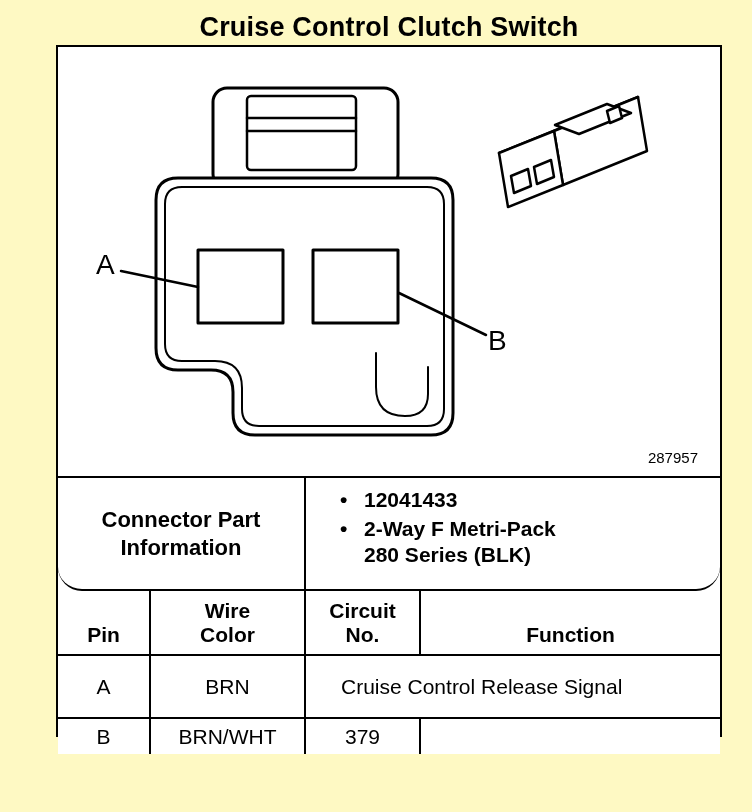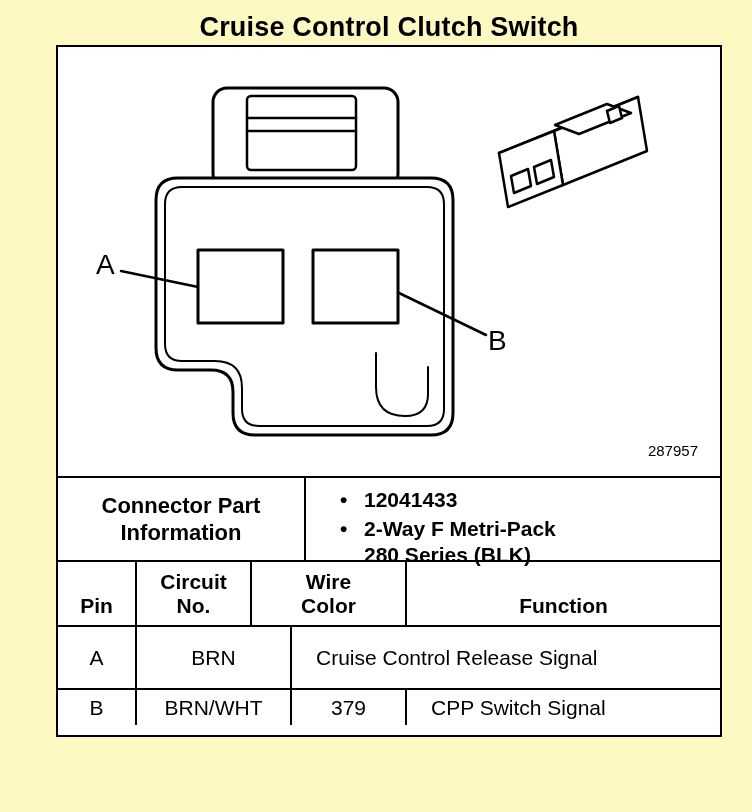--- a/index.html
+++ b/index.html
@@ -30,32 +30,32 @@
   }
   .diagram svg { position:absolute; left:0; top:0; }
 
   .pin-letter {
     position:absolute; font-size:28px; line-height:28px; font-weight:400;
   }
   #pinA { left:38px;  top:204px; }
   #pinB { left:430px; top:280px; }
 
   .fig-num {
-    position:absolute; right:22px; bottom:17px;
+    position:absolute; right:22px; bottom:10px;
     font-size:15px; font-weight:400;
   }
 
   .row { display:flex; border-bottom:2px solid #000; background:#fff; }
-  .info-row   { height:84px; }
+  .info-row   { height:113px;border-radius:24px; }
   .header-row { height:65px; }
   .data-row   { height:63px; }
   .data-row.last { height:35px; border-bottom:none; }
 
   .cell { box-sizing:border-box; }
-  .col-pin     { width:79px;  border-right:2px solid #000; }
+  .col-pin     { width:93px;  border-right:2px solid #000; }
   .col-wire    { width:155px; border-right:2px solid #000; }
   .col-circuit { width:115px; border-right:2px solid #000; }
   .col-func    { flex:1; }
 
   .info-label {
     width:248px; border-right:2px solid #000;
     display:flex; align-items:center; justify-content:center;
     text-align:center; font-weight:bold; font-size:22px; line-height:1.25;
     padding:0 28px;
   }
@@ -68,21 +68,21 @@
     display:flex; align-items:flex-end; justify-content:center;
     font-weight:bold; font-size:21px; line-height:24px;
     padding-bottom:7px; white-space:pre-line; text-align:center;
   }
   .td {
     display:flex; align-items:center; justify-content:center;
     font-size:21px; font-weight:400;
   }
   .td.func {
     justify-content:flex-start; text-align:right;
-    padding:2px 24px; line-height:26px;
+    padding:2px 10px; line-height:26px;margin-left:25px;
   }
 </style>
 </head>
 <body>
 
 <div class="page">
 
   <h1 class="title">Cruise Control Clutch Switch</h1>
 
   <div class="main-box">
@@ -135,34 +135,33 @@
         </div>
         <div class="bullet-item">
           <span class="bullet">•</span>
           <span class="bullet-text wrap-narrow">2-Way F Metri-Pack 280 Series (BLK)</span>
         </div>
       </div>
     </div>
 
     <div class="row header-row">
       <div class="cell col-pin th">Pin</div>
+      <div class="cell col-wire th">Wire
+Color</div>
       <div class="cell col-circuit th">Circuit
 No.</div>
-      <div class="cell col-wire th">Wire
-Color</div>
       <div class="cell col-func th">Function</div>
     </div>
 
     <div class="row data-row">
       <div class="cell col-pin td">A</div>
       <div class="cell col-wire td">BRN</div>
       <div class="cell col-func td func">Cruise Control Release Signal</div>
     </div>
 
     <div class="row data-row last">
       <div class="cell col-pin td">B</div>
       <div class="cell col-wire td">BRN/WHT</div>
       <div class="cell col-circuit td">379</div>
-      <div class="cell col-func td func">CPP Switch Signal</div>
     </div>
 
   </div>
 </div>
 
 </body></html>

